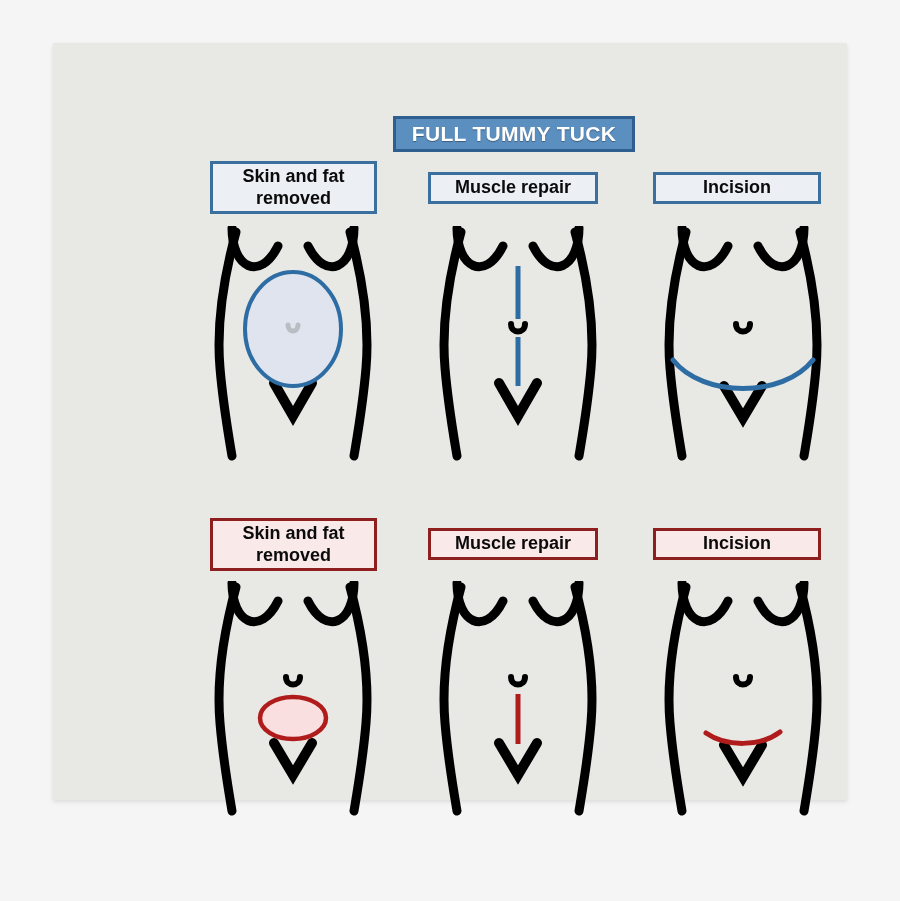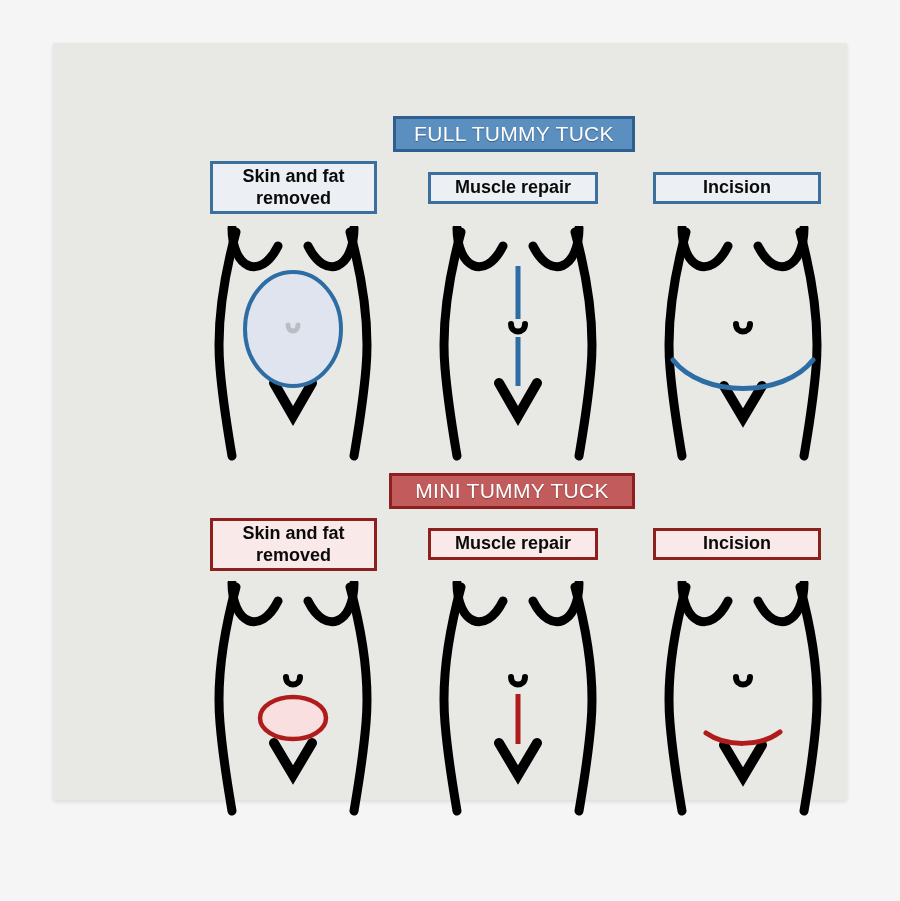--- a/index.html
+++ b/index.html
@@ -31,21 +31,21 @@
     box-shadow: 0 2px 4px rgba(0,0,0,0.10);
   }
 
   
   .banner {
     position: absolute;
     box-sizing: border-box;
     display: flex;
     align-items: center;
     justify-content: center;
-    font-weight: normal;
+    font-weight: bold;
     letter-spacing: 0.3px;
     color: #ffffff;
     text-shadow: 0 1px 1px rgba(0,0,0,0.35);
   }
   .banner-full {
     left: 340px;
     top: 73px;
     width: 242px;
     height: 36px;
     background: #5b8fc0;
@@ -162,21 +162,20 @@
           <path d="M156 2 C156 42, 128 56, 110 20"></path>
           <path d="M38 6 C26 50, 18 96, 22 142 C25 178, 30 206, 34 230"></path>
           <path d="M152 6 C164 50, 172 96, 168 142 C165 178, 160 206, 156 230"></path>
         </g>
         <path d="M76 160 L95 192 L114 160" fill="none" stroke="#000000" stroke-width="10" stroke-linecap="round" stroke-linejoin="miter"></path>
         <path d="M88 98 C88 108, 102 108, 102 98" fill="none" stroke="#000000" stroke-width="6" stroke-linecap="round"></path>
         <path d="M25 134 C55 172, 135 172, 165 134" fill="none" stroke="#2e6da4" stroke-width="5" stroke-linecap="round"></path>
       </svg>
     </div>
 
-    <div class="banner banner-mini">MINI TUMMY TUCK</div>
 
     <div class="label-box label-red lb-m-skin">
       <span>
         <span>Skin and fat</span><br>
         <span>removed</span>
       </span>
     </div>
 
     <div class="label-box label-red lb-m-muscle">Muscle repair</div>
 

